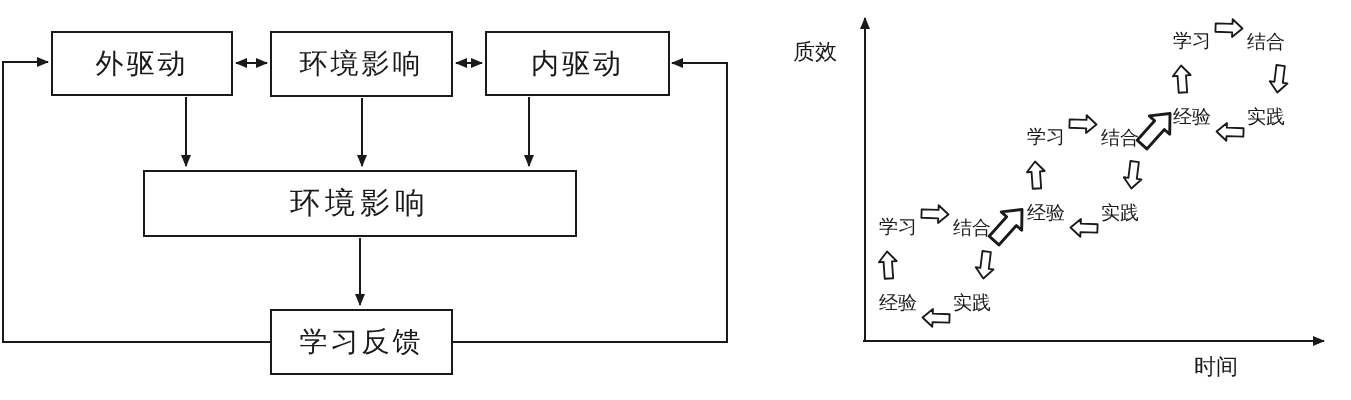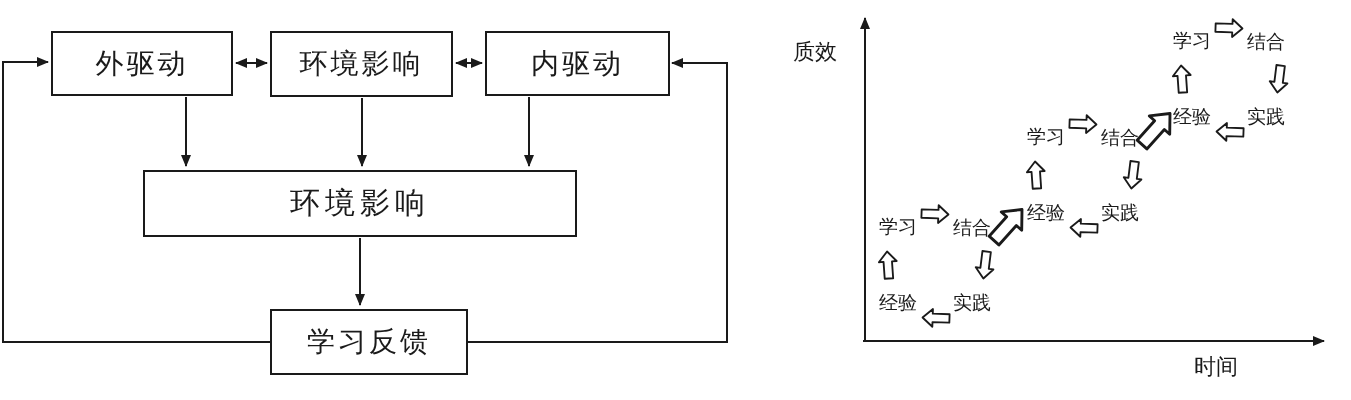--- a/index.html
+++ b/index.html
@@ -69,21 +69,21 @@
   </div>
   <div class="fbox" style="left:270px;top:31px;width:183px;height:66px;">
     <span>环境影响</span>
   </div>
   <div class="fbox" style="left:485px;top:31px;width:185px;height:65px;">
     <span>内驱动</span>
   </div>
   <div class="fbox big" style="left:143px;top:170px;width:434px;height:67px;">
     <span>环境影响</span>
   </div>
-  <div class="fbox" style="left:270px;top:309px;width:198px;height:66px;">
+  <div class="fbox" style="left:270px;top:309px;width:183px;height:66px;">
     <span>学习反馈</span>
   </div>
 
   <div class="axis-label" style="left:793px;top:37px;">质效</div>
   <div class="axis-label" style="left:1194px;top:352px;">时间</div>
 
   <div class="cycle" style="left:875px;top:200px;">
     <div class="clabel" style="left:4px;top:16px;">学习</div>
     <div class="carrow rot-r" style="left:44px;top:2px;width:32px;height:24px;">
         <svg width="22" height="32" viewBox="0 0 26 38">

